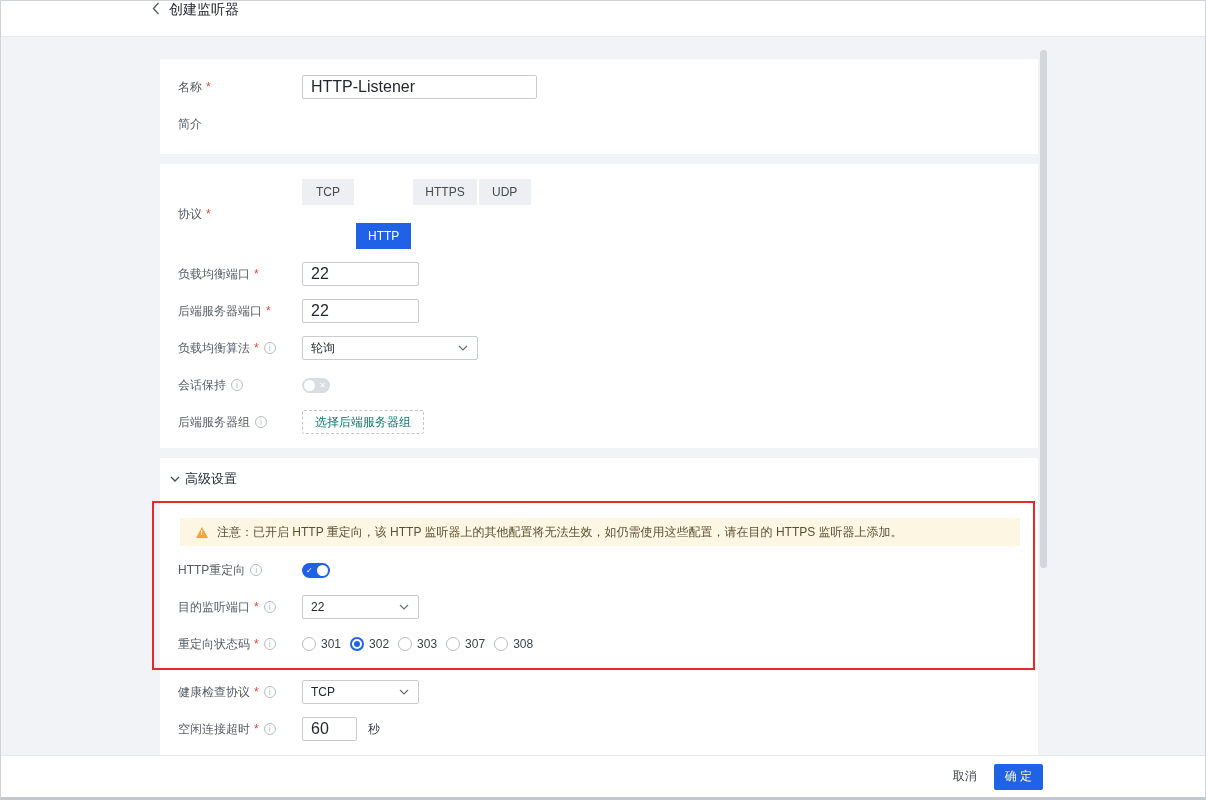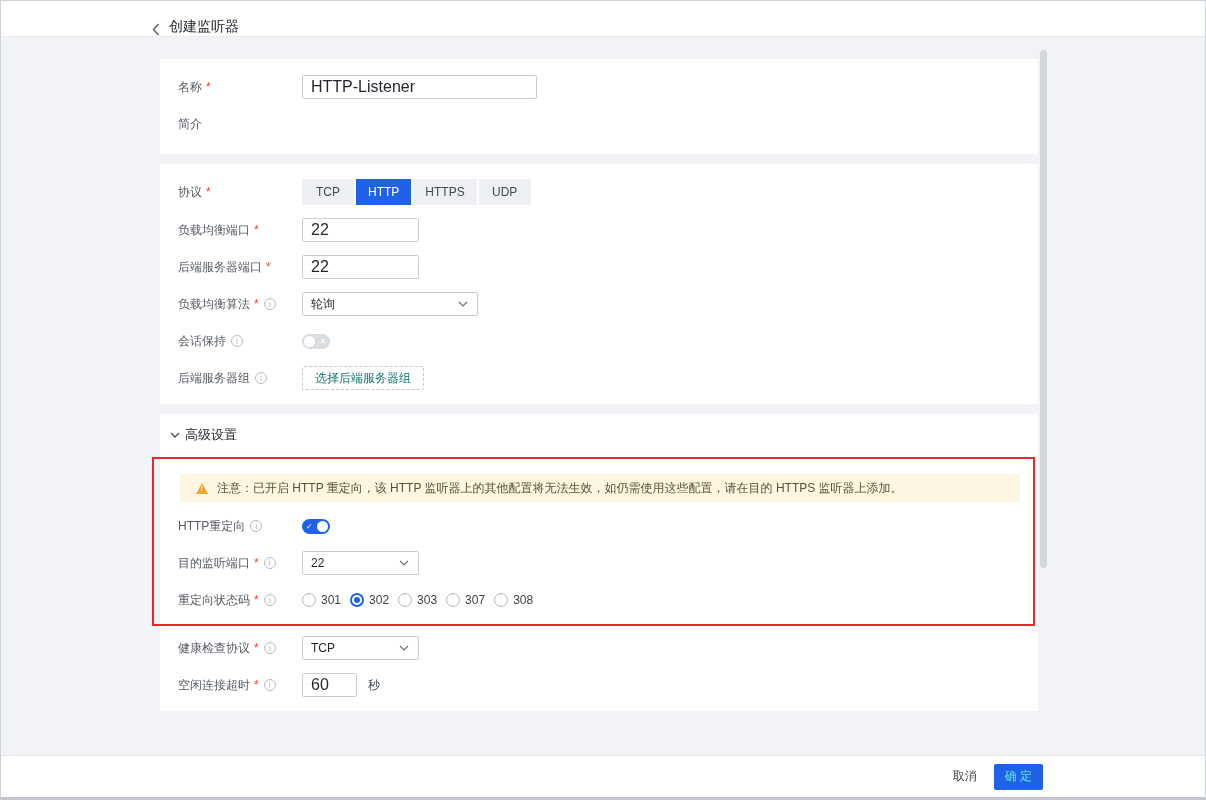--- a/index.html
+++ b/index.html
@@ -1,21 +1,21 @@
 <!DOCTYPE html>
 <html><head>
 <meta charset="utf-8">
 <style>
   * { margin:0; padding:0; box-sizing:border-box; }
   html,body { width:1206px; height:800px; }
   body { font-family:"Liberation Sans","DejaVu Sans",sans-serif; font-size:12px; color:#24282e; }
   .page { width:1206px; height:800px; border:1px solid #cfd2d6; border-bottom:3px solid #c4c7cb; background:#f1f3f6; display:flex; flex-direction:column; overflow:hidden; }
 
   
-  .topbar { height:36px; background:#fff; border-bottom:1px solid #e9eaec; display:flex; align-items:flex-end; padding-left:148px; flex-shrink:0; }
+  .topbar { height:36px; background:#fff; border-bottom:1px solid #e9eaec; display:flex; align-items:flex-start; padding-left:148px; flex-shrink:0; }
   .back { display:inline-flex; align-items:center; justify-content:center; width:14px; height:14px; cursor:pointer; color:#585e66; }
   .topbar-title { margin-left:6px; font-size:14px; color:#23272d; }
 
   
   .content { flex:1 1 auto; position:relative; background:#f1f3f6; padding-top:22px; overflow:hidden; }
   .cards { margin-left:159px; width:878px; }
   .card { background:#fff; margin-bottom:10px; }
   .card.basic { padding:16px 0 18px 18px; }
   .card.config { padding:15px 0 14px 18px; }
   .card.advanced { padding:8px 0 14px 0; }
@@ -35,21 +35,21 @@
   .ta-box { position:relative; width:235px; height:56px; }
   textarea.ta { width:235px; height:56px; border:1px solid #c8ccd1; border-radius:2px; resize:none; font-family:inherit; font-size:12px; padding:4px 8px; outline:none; display:block; }
   .resize-grip { position:absolute; right:2px; bottom:2px; width:8px; height:8px;
     background:repeating-linear-gradient(135deg, transparent, transparent 2px, #a9adb3 2px, #a9adb3 3px);
     clip-path:polygon(100% 0, 100% 100%, 0 100%); pointer-events:none; }
   .counter { margin-left:5px; color:#8b9099; font-size:11px; line-height:12px; }
 
   
   .tabs { display:flex; gap:2px; }
   .tab { min-width:52px; height:26px; padding:0 12px; display:flex; align-items:center; justify-content:center; background:#edeff2; color:#434a54; cursor:pointer; }
-  .tab.selected { background:#1f62e8; color:#fff; }
+  .tab.selected { background:#1f62e8; color:#fff;margin-top:44px; }
 
   
   .select { height:24px; border:1px solid #c8ccd1; border-radius:2px; background:#fff; display:flex; align-items:center; justify-content:space-between; padding:0 9px 0 8px; cursor:pointer; }
   .select .chev { display:flex; align-items:center; }
 
   
   .toggle { width:28px; height:15px; border-radius:8px; position:relative; cursor:pointer; flex-shrink:0; }
   .toggle.off { background:#d9dce1; }
   .toggle.on { background:#1f62e8; }
   .knob { position:absolute; top:2px; width:11px; height:11px; border-radius:50%; background:#fff; }
@@ -86,21 +86,21 @@
 
   .after-red { padding-left:18px; }
   .unit { margin-left:11px; color:#3d434b; }
 
   
   .scroll-thumb { position:absolute; left:1039px; top:13px; width:7px; height:518px; background:#d3d6da; border-radius:4px; }
 
   
   .footer { height:42px; background:#fff; border-top:1px solid #e6e8eb; display:flex; align-items:center; justify-content:flex-end; padding-right:162px; flex-shrink:0; }
   .btn-text { background:none; border:none; font-family:Liberation Mono, monospace; font-size:12px; color:#41464c; cursor:pointer; margin-right:17px; }
-  .btn-primary { background:#1f62e8; color:#5eead4; border:none; border-radius:2px; height:26px; padding:0 11px; font-family:inherit; font-size:12px; cursor:pointer; }
+  .btn-primary { background:#1f62e8; color:#fef9c3; border:none; border-radius:2px; height:26px; padding:0 11px; font-family:inherit; font-size:12px; cursor:pointer; }
 
   svg { display:block; }
 </style>
 </head>
 <body>
 
 <div class="page">
 
   <div class="topbar">
     <span class="back">

